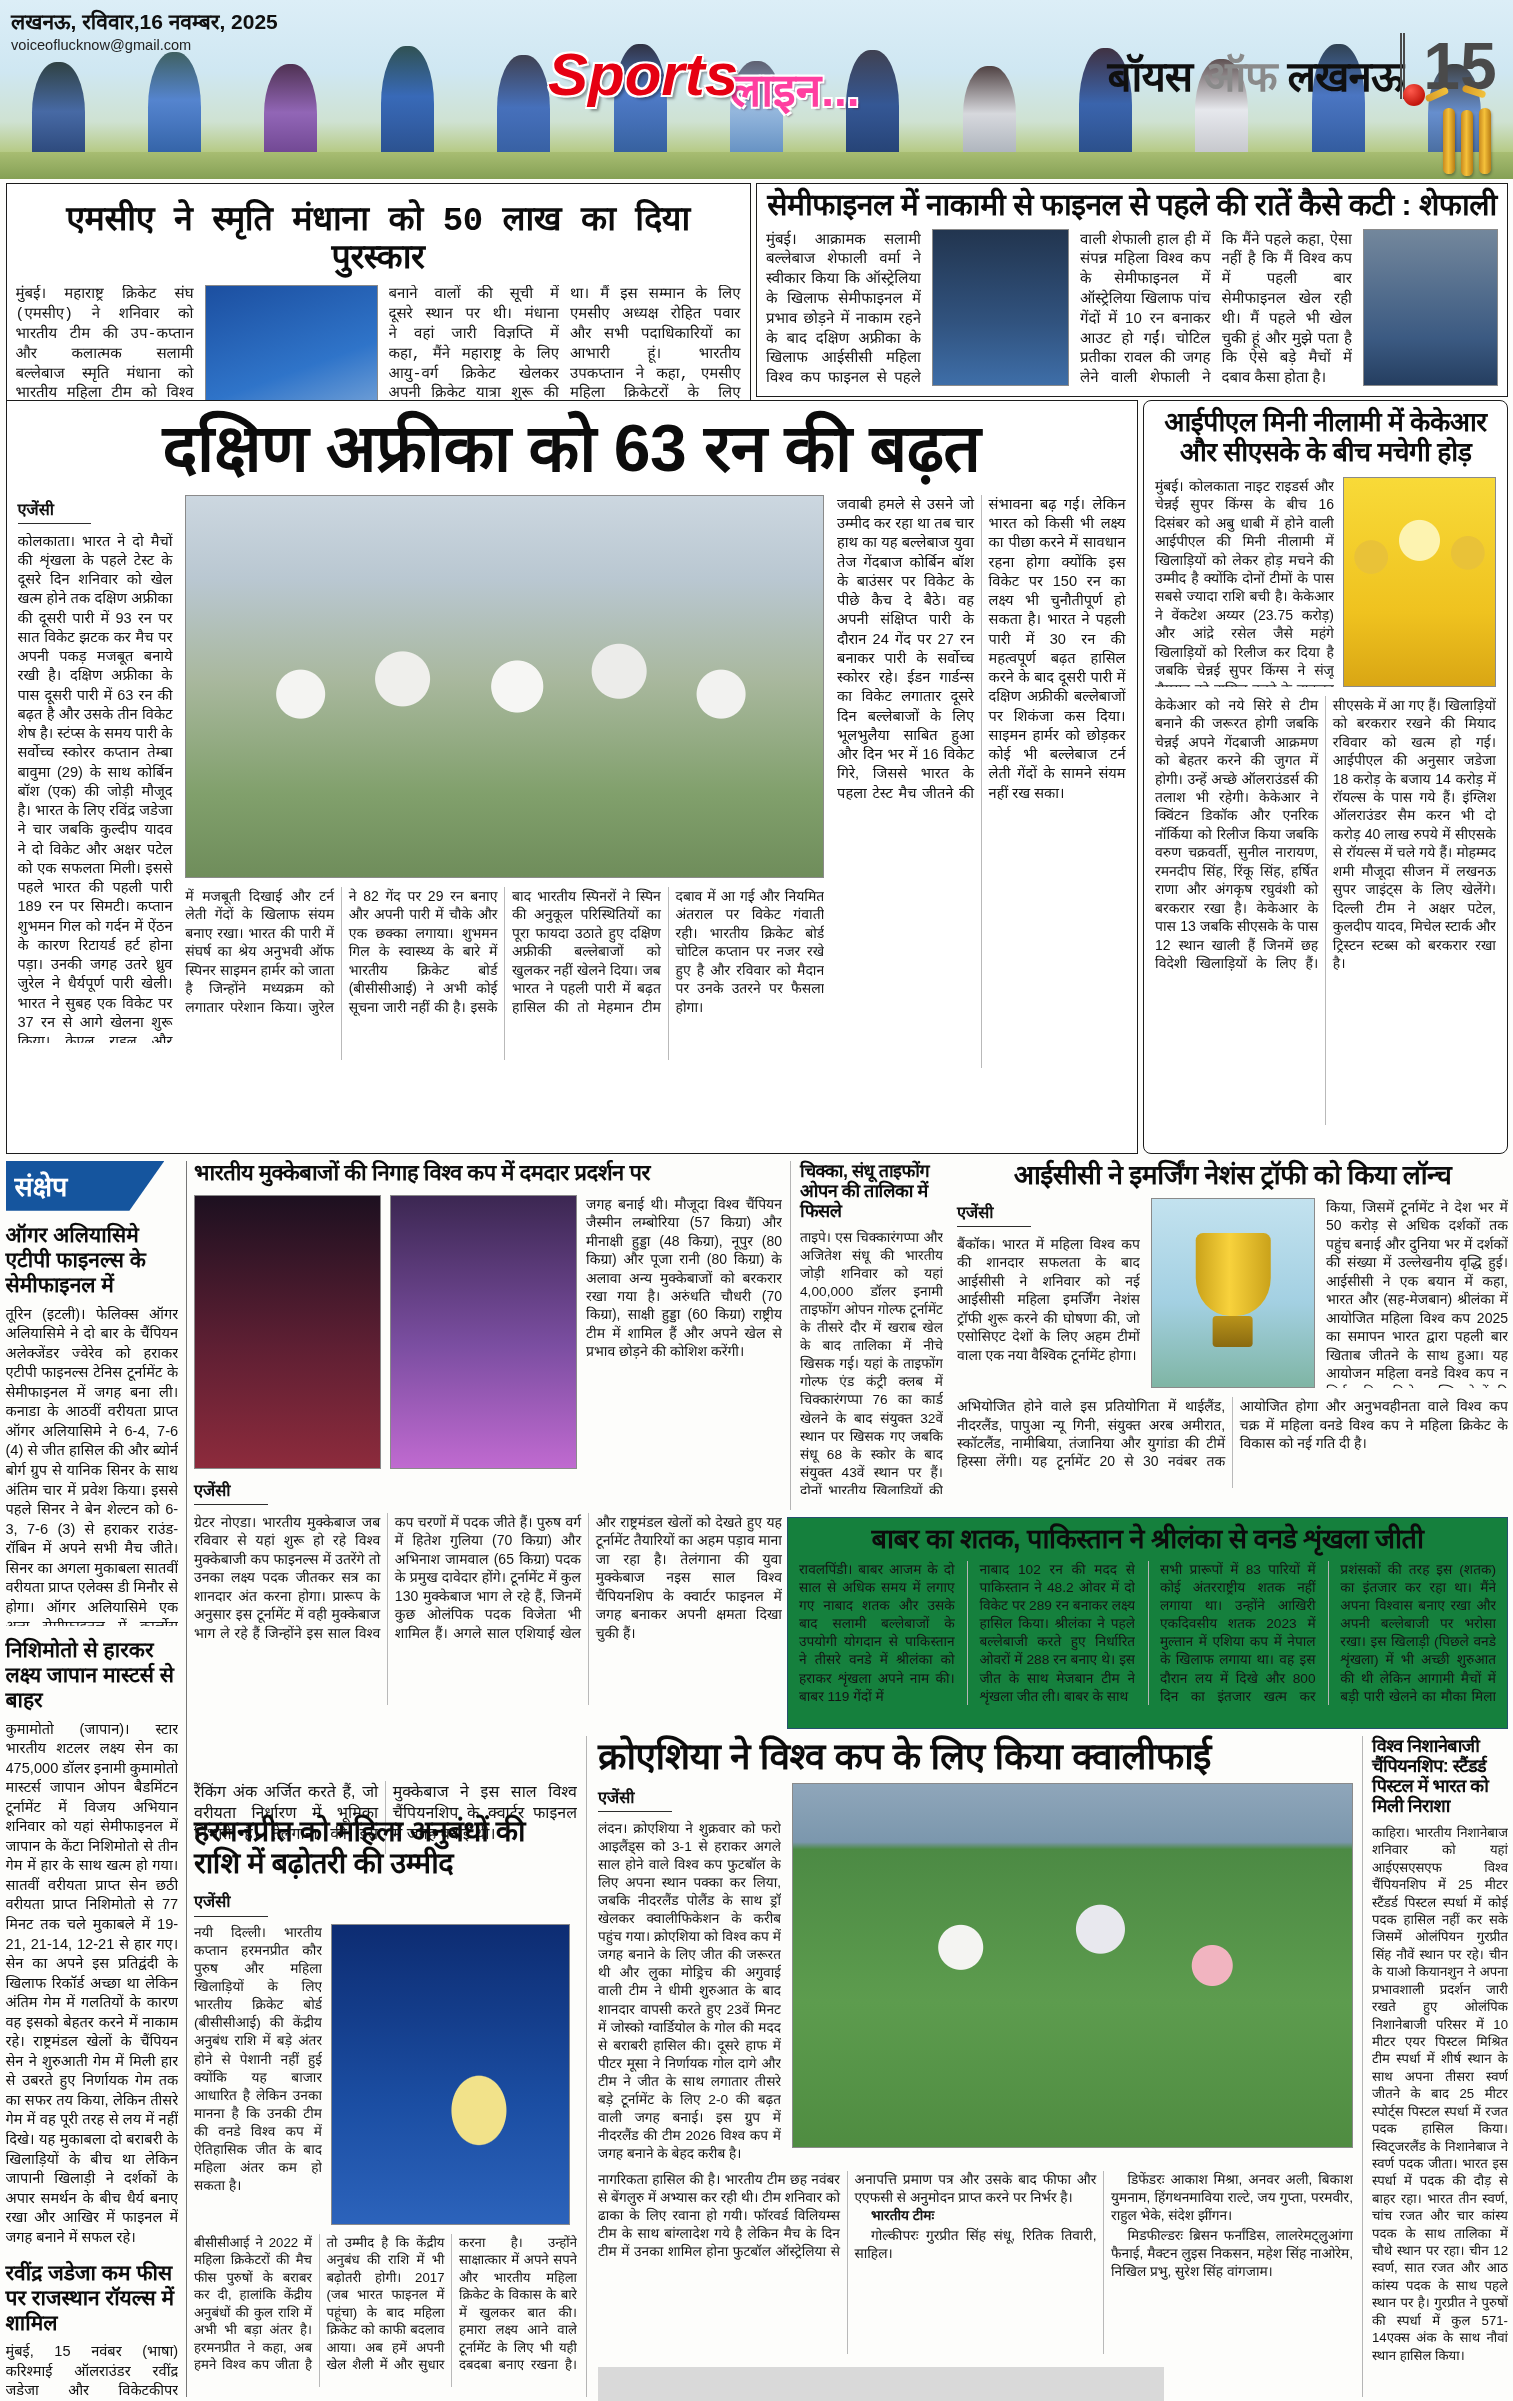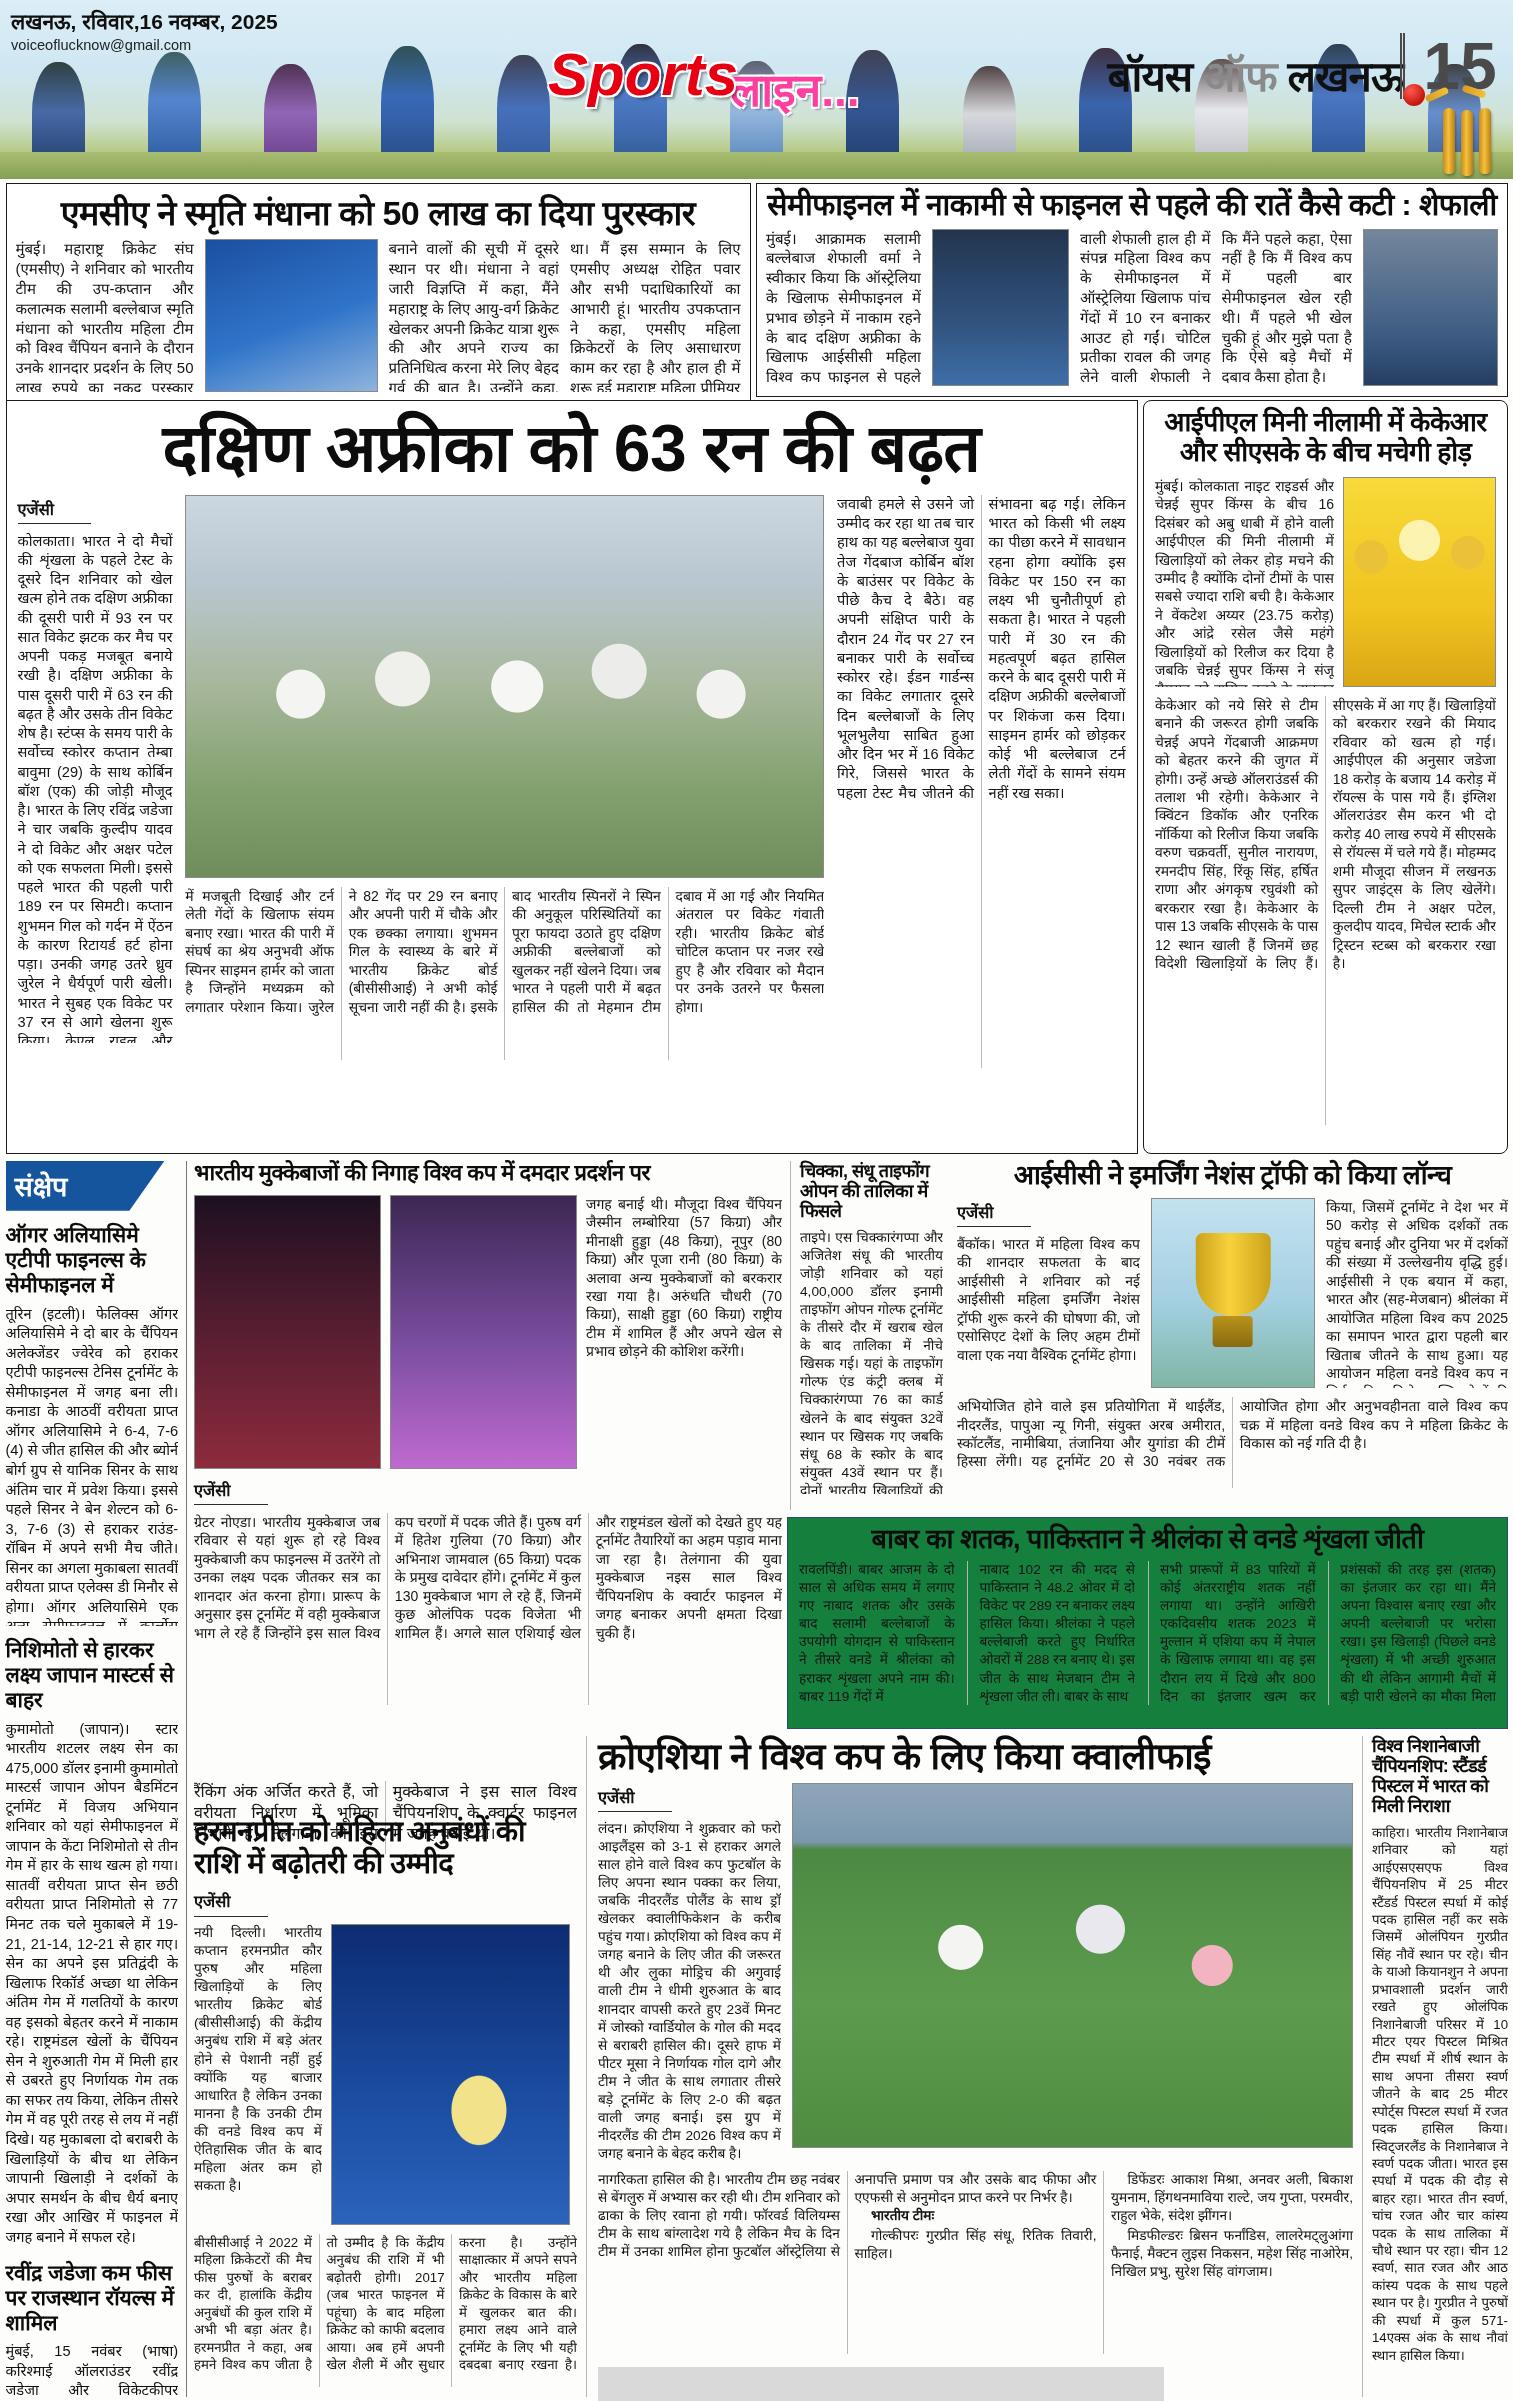--- a/index.html
+++ b/index.html
@@ -123,21 +123,21 @@
   <div>
     <div class="stump abs" style="right:58px;top:108px;"></div>
     <div class="stump abs" style="right:40px;top:110px;"></div>
     <div class="stump abs" style="right:22px;top:108px;"></div>
     <div class="bail abs" style="right:64px;top:91px;transform:rotate(-24deg);"></div>
     <div class="bail abs" style="right:27px;top:88px;transform:rotate(18deg);"></div>
     <div class="ball abs" style="right:88px;top:84px;"></div>
   </div>
 </div>
 
-<div class="abs box" style="left:5.5px;top:183px;width:745px;height:258px;padding:10px 9px;">
+<div class="abs box" style="left:5.5px;top:183px;width:745px;height:258px;padding:18px 9px;font-family:Liberation Mono, monospace;">
   <div class="hl" style="font-size:34px;text-align:center;">एमसीए ने स्मृति मंधाना को 50 लाख का दिया पुरस्कार</div>
   <div style="display:flex;gap:11px;margin-top:7.3px;">
     <div class="bt" style="width:178px;height:153px;">मुंबई। महाराष्ट्र क्रिकेट संघ (एमसीए) ने शनिवार को भारतीय टीम की उप-कप्तान और कलात्मक सलामी बल्लेबाज स्मृति मंधाना को भारतीय महिला टीम को विश्व चैंपियन बनाने के दौरान उनके शानदार प्रदर्शन के लिए 50 लाख रुपये का नकद पुरस्कार दिया। मंधाना ने विश्व कप में 54.25 की प्रभावशाली औसत से 434 रन बनाये थे। वह इस टूर्नामेंट में सबसे ज्यादा रन</div>
     <div class="photo photo-mandhana" style="width:173px;height:153px;flex:none;"></div>
     <div class="bt" style="flex:1;height:153px;">बनाने वालों की सूची में दूसरे स्थान पर थी। मंधाना ने वहां जारी विज्ञप्ति में कहा, मैंने महाराष्ट्र के लिए आयु-वर्ग क्रिकेट खेलकर अपनी क्रिकेट यात्रा शुरू की और अपने राज्य का प्रतिनिधित्व करना मेरे लिए बेहद गर्व की बात है। उन्होंने कहा, हमारी विश्व कप जीत टीम के प्रत्येक खिलाड़ी के समर्पित प्रयास, अनुशासन और टीम वर्क का परिणाम</div>
     <div class="bt" style="flex:1;height:153px;">था। मैं इस सम्मान के लिए एमसीए अध्यक्ष रोहित पवार और सभी पदाधिकारियों का आभारी हूं। भारतीय उपकप्तान ने कहा, एमसीए महिला क्रिकेटरों के लिए असाधारण काम कर रहा है और हाल ही में शुरू हुई महाराष्ट्र महिला प्रीमियर लीग और उसके बाद सीनियर महिला टी20 ट्रॉफी में टीम की जीत इस प्रतिबद्धता को दर्शाती है।</div>
   </div>
 </div>
 
 <div class="abs box" style="left:756px;top:183px;width:752px;height:214px;padding:3.7px 9px;">

